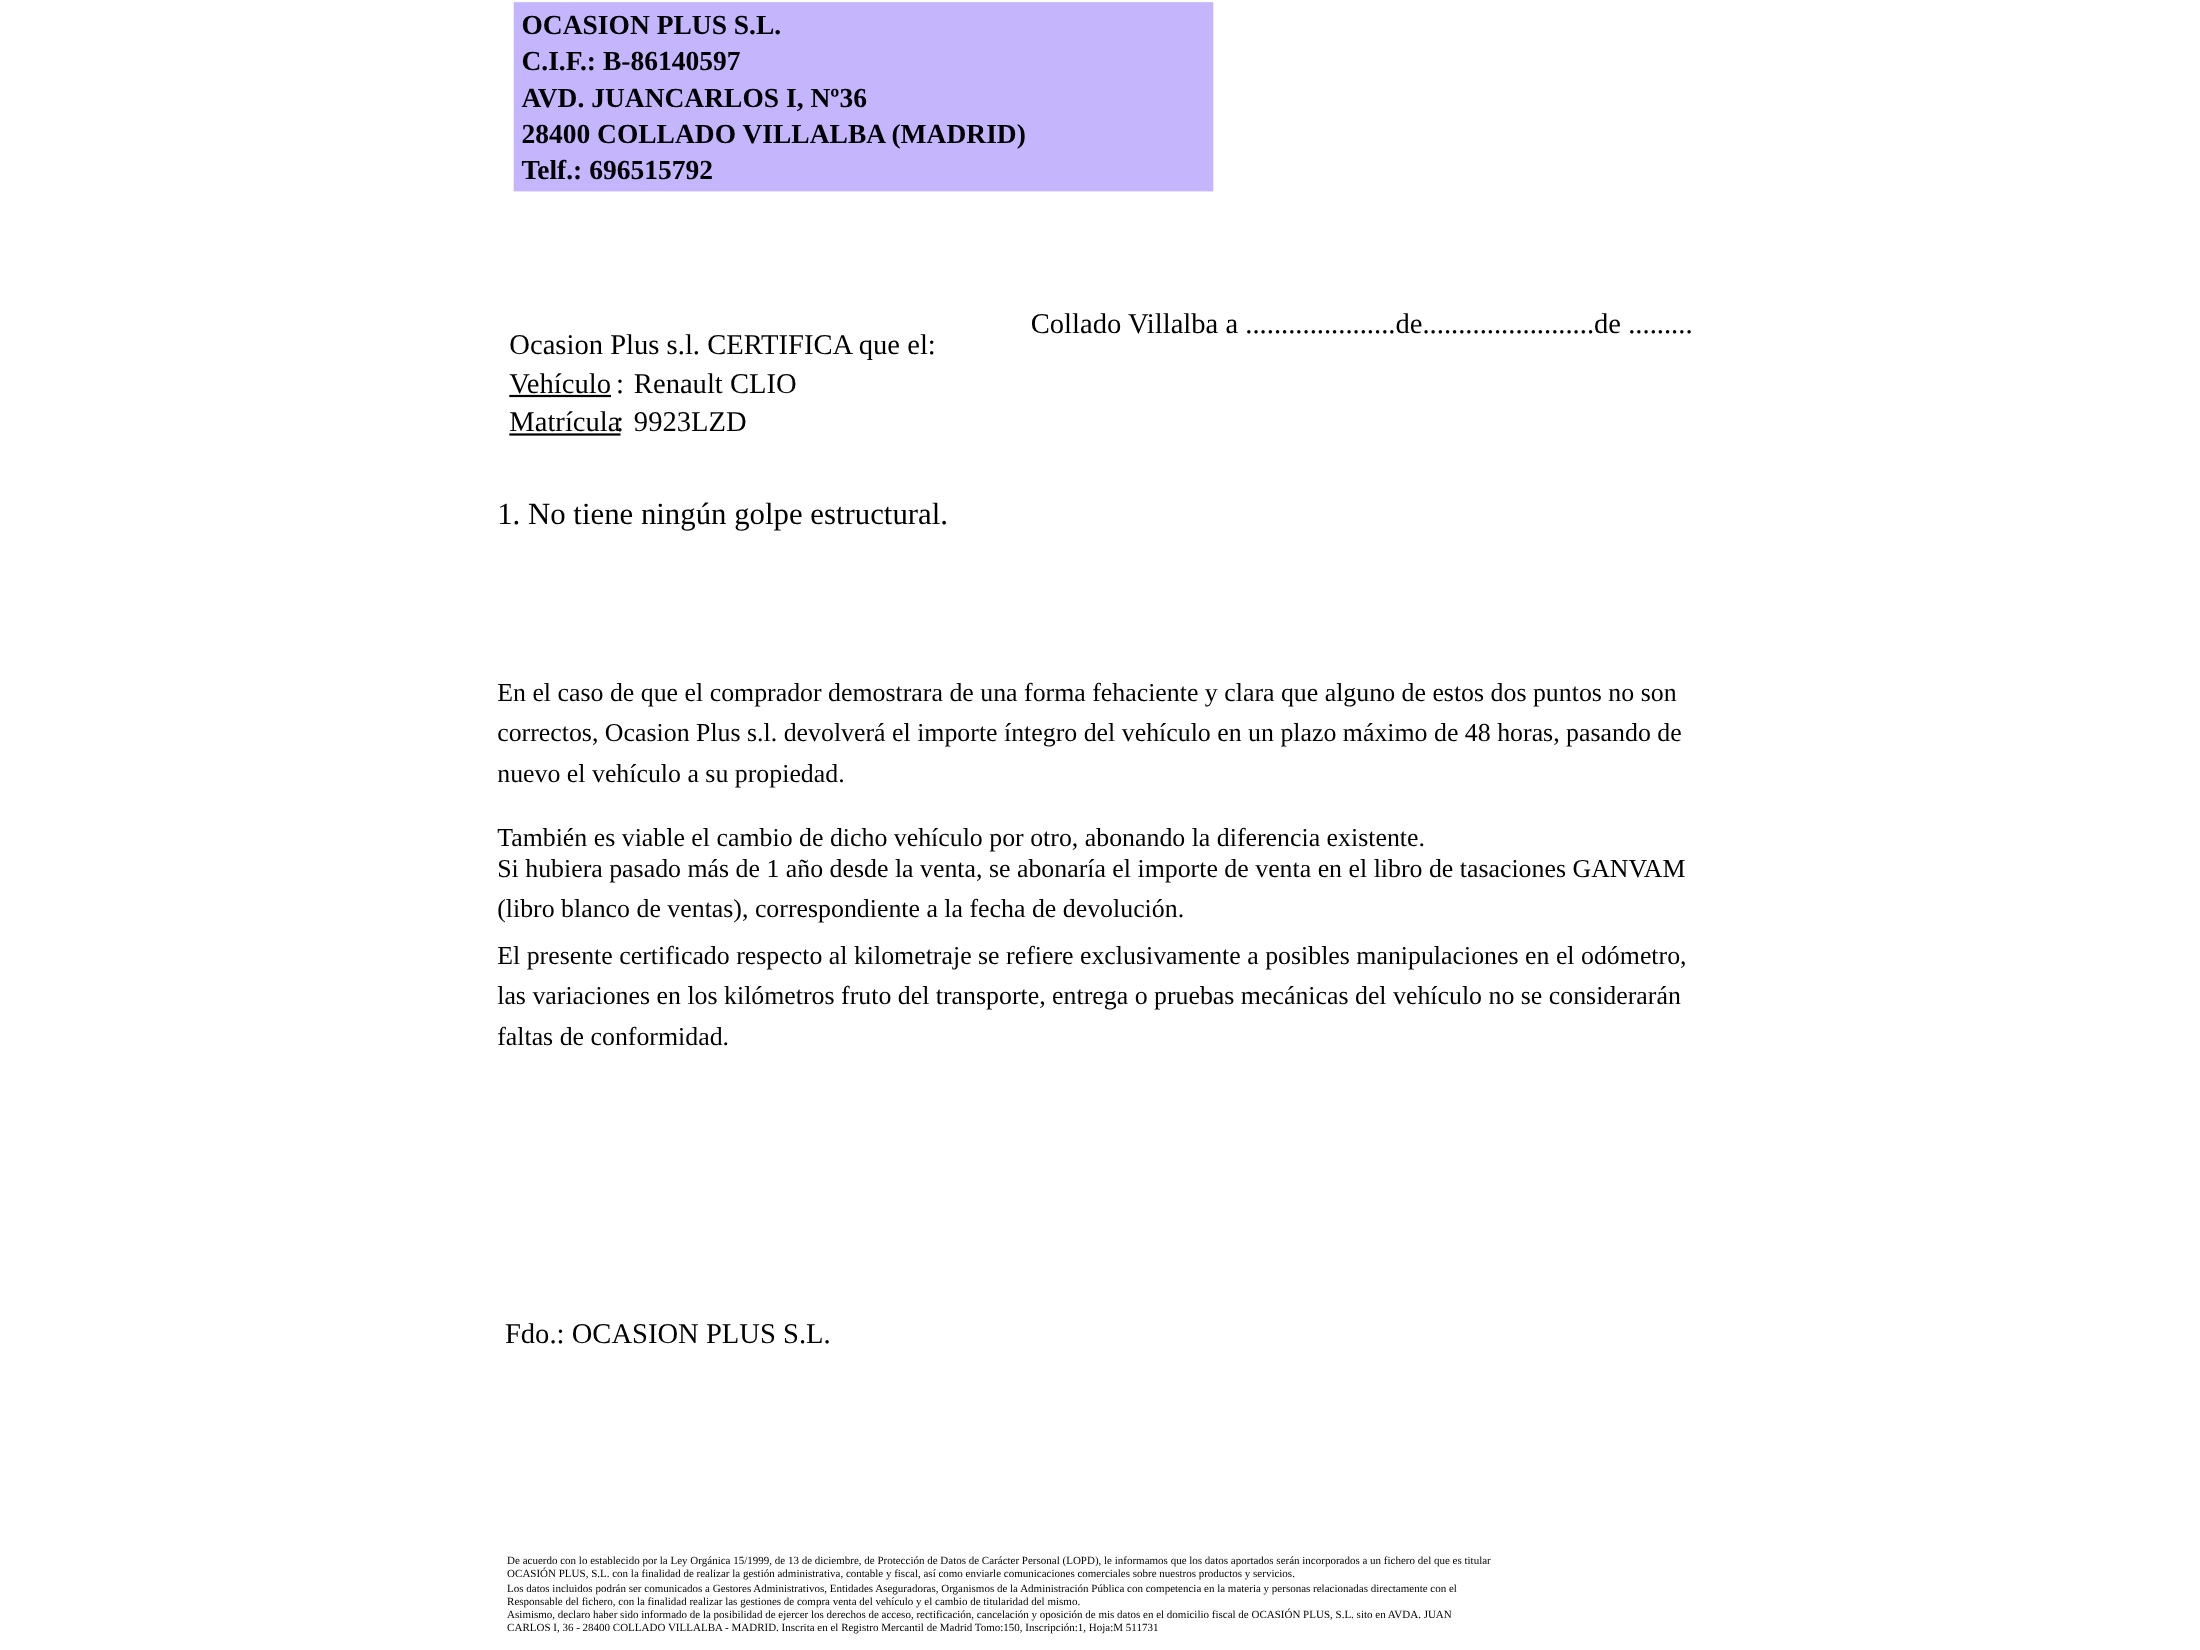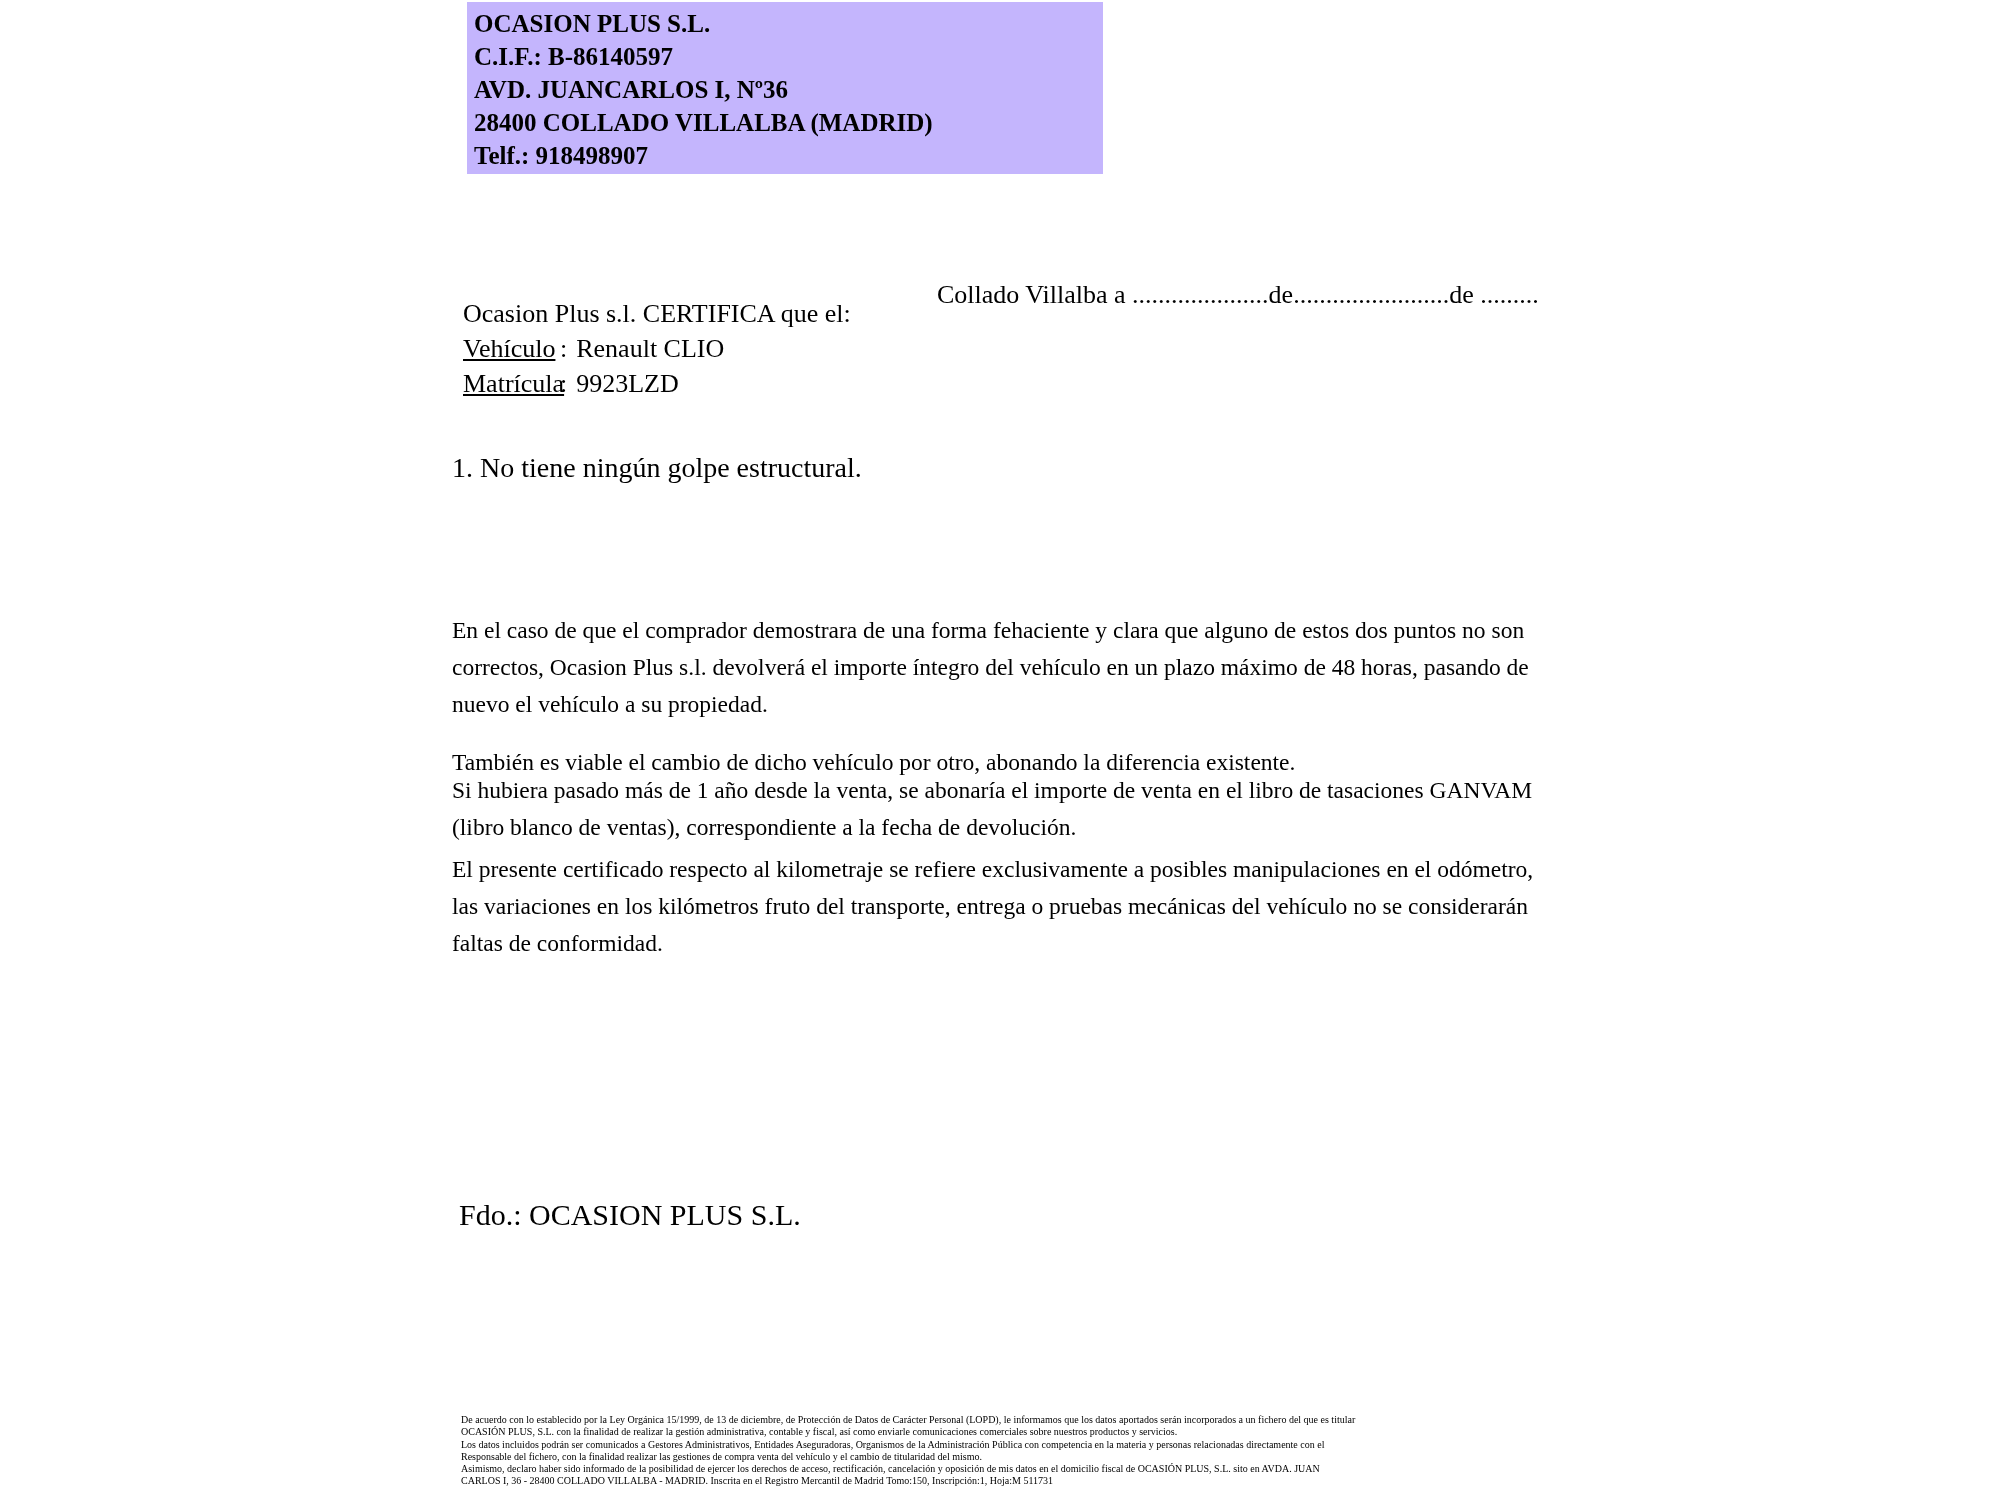--- a/index.html
+++ b/index.html
@@ -73,21 +73,21 @@
   }
   .para-1 { top: 612px; }
   .para-2 { top: 744px; }
   .para-3 { top: 772px; }
   .para-4 { top: 851px; }
   
   .signature {
     position: absolute;
     left: 459px;
     top: 1198px;
-    font-size: 30px;
+    font-size: 26px;
     white-space: nowrap;
   }
   
   .legal {
     position: absolute;
     left: 461px;
     top: 1414px;
     font-size: 10px;
     line-height: 12.3px;
   }
@@ -96,21 +96,21 @@
 </head>
 <body>
 
 <div id="page">
 
   <div class="header-box">
     <div>OCASION PLUS S.L.</div>
     <div>C.I.F.: B-86140597</div>
     <div>AVD. JUANCARLOS I, Nº36</div>
     <div>28400 COLLADO VILLALBA (MADRID)</div>
-    <div>Telf.: 918498907</div>
+    <div>Telf.: 696515792</div>
   </div>
 
   <div class="date-line">Collado Villalba a .....................de........................de .........</div>
 
   <div class="cert">
     <div>Ocasion Plus s.l. CERTIFICA que el:</div>
     <div class="field-row">
       <span class="flabel"><span class="u">Vehículo</span></span><span class="fsep">:</span><span class="fval">Renault CLIO</span>
     </div>
     <div class="field-row">

